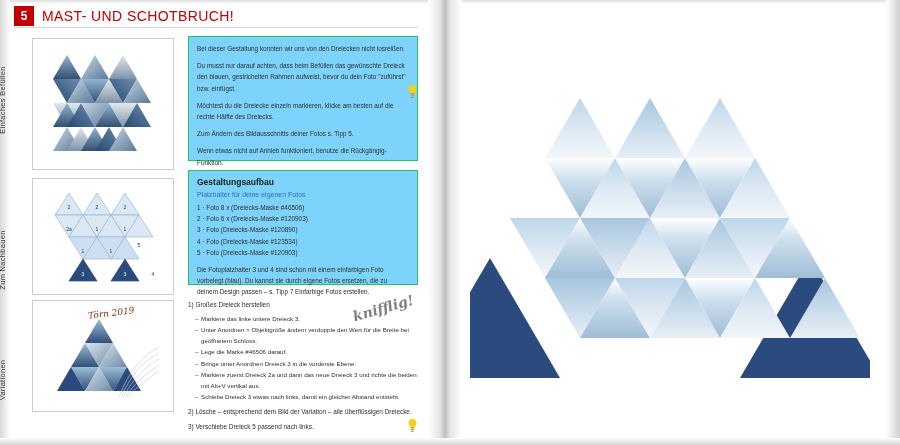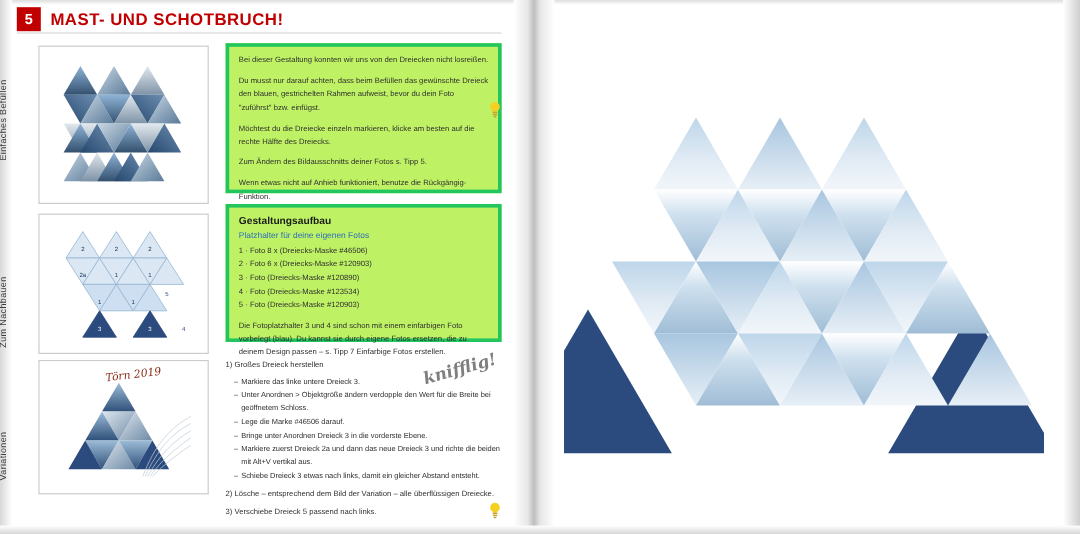--- a/index.html
+++ b/index.html
@@ -66,21 +66,21 @@
     color: #ffffff;
     font-size: 12px;
     font-weight: bold;
     display: flex;
     align-items: center;
     justify-content: center;
   }
   .chapter-title {
     color: #c00000;
     font-size: 14px;
-    font-weight: bold;
+    font-weight: normal;
     letter-spacing: 0.4px;
     font-variant: small-caps;
     text-transform: uppercase;
   }
   .header-rule {
     position: absolute;
     left: 14px; top: 27px;
     width: 404px; height: 1px;
     background: #d9d9d9;
   }
@@ -107,22 +107,22 @@
     left: 32px;
     width: 140px;
     border: 1px solid #cccccc;
     background: #ffffff;
     overflow: hidden;
   }
   .thumb-1 { top: 38px; height: 130px; }
   .thumb-2 { top: 178px; height: 115px; }
   .thumb-3 { top: 300px; height: 110px; }
   .panel {
-    border: 3px solid #22c55e;
-    background: #bef264;
+    border: 1px solid #22c55e;
+    background: #7dd3fc;
     padding: 6px 8px 8px 8px;
     box-sizing: border-box;
   }
   .panel-plain {
     border: none;
     background: transparent;
     padding: 0;
   }
   .panel-title {
     font-size: 8.5px;

